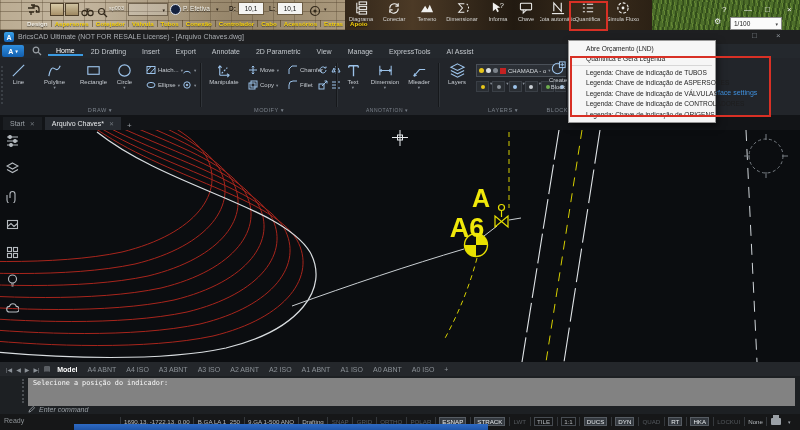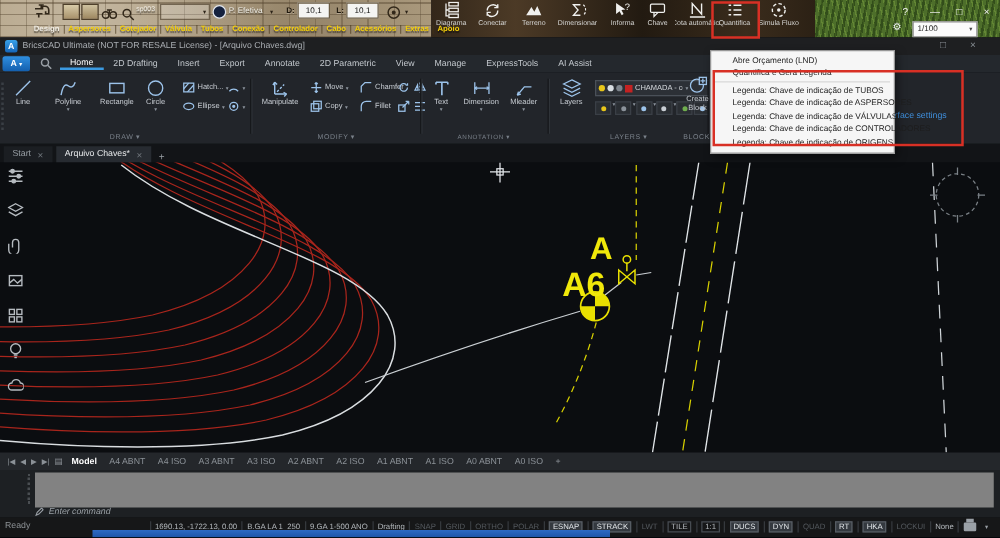--- a/index.html
+++ b/index.html
@@ -602,20 +602,21 @@
     <span class="ltab">A1 ABNT</span>
     <span class="ltab">A1 ISO</span>
     <span class="ltab">A0 ABNT</span>
     <span class="ltab">A0 ISO</span>
     <span class="ltab">+</span>
   </div>
 
   <div class="abs cmdzone">
     <div class="cmdgrip"></div>
     <div class="cmdbox">
+      <div>Selecione a posição do indicador:</div>
     </div>
     <div class="cmdprompt">
       <svg width="7" height="7" viewBox="0 0 8 8" stroke="#9aa0a6" fill="none" stroke-width="1">
         <path d="M1,7 L2,4.5 6,0.5 7.5,2 3.5,6 Z"></path>
       </svg>
       <span>Enter command</span>
     </div>
   </div>
 
   <div class="abs statusbar">

